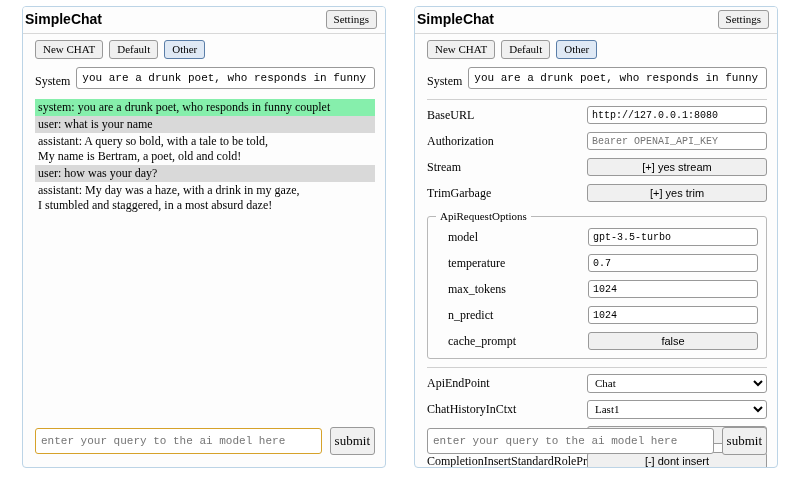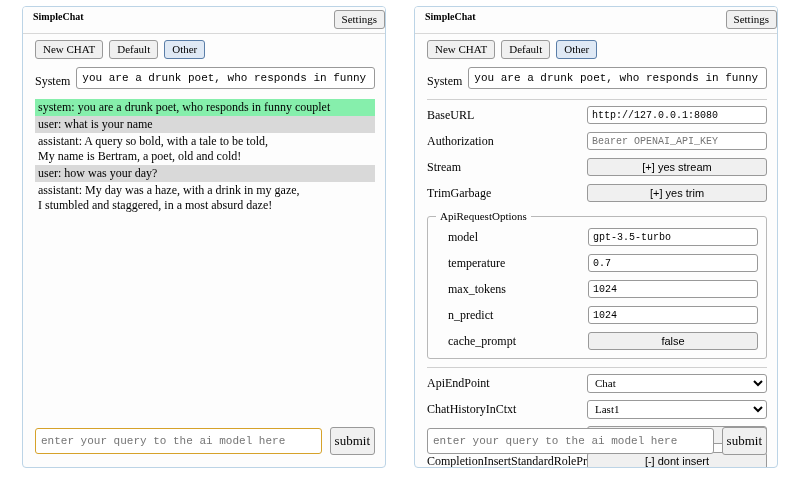--- a/index.html
+++ b/index.html
@@ -29,45 +29,45 @@
   .panel-right { left: 414px; }
 
   .titlebar {
     position: relative;
     height: 26px;
     border-bottom: 1px solid #d8d8d8;
     background: #fdfdfd;
   }
   .app-title {
     position: absolute;
-    left: 10px;
+    left: 2px;
     top: 4px;
-    font-size: 10px;
+    font-size: 14px;
     font-weight: bold;
     color: #000;
-    font-family: Liberation Serif, serif;
+    font-family: Liberation Sans, sans-serif;
   }
   .btn {
     font-family: "Liberation Serif", serif;
     font-size: 11px;
     background: #f0f0f0;
     border: 1px solid #999;
     border-radius: 3px;
     padding: 2px 7px;
     color: #000;
     cursor: pointer;
     line-height: 13px;
   }
   .btn.sel {
     background: #dfe9f5;
     border: 1px solid #5a7ea8;
   }
   .settings-btn {
     position: absolute;
-    right: 0;
+    right: 8px;
     top: 3px;
   }
 
   .row-btns {
     padding: 6px 0 4px 12px;
     display: flex;
     gap: 6px;
   }
 
   .sys-row {

